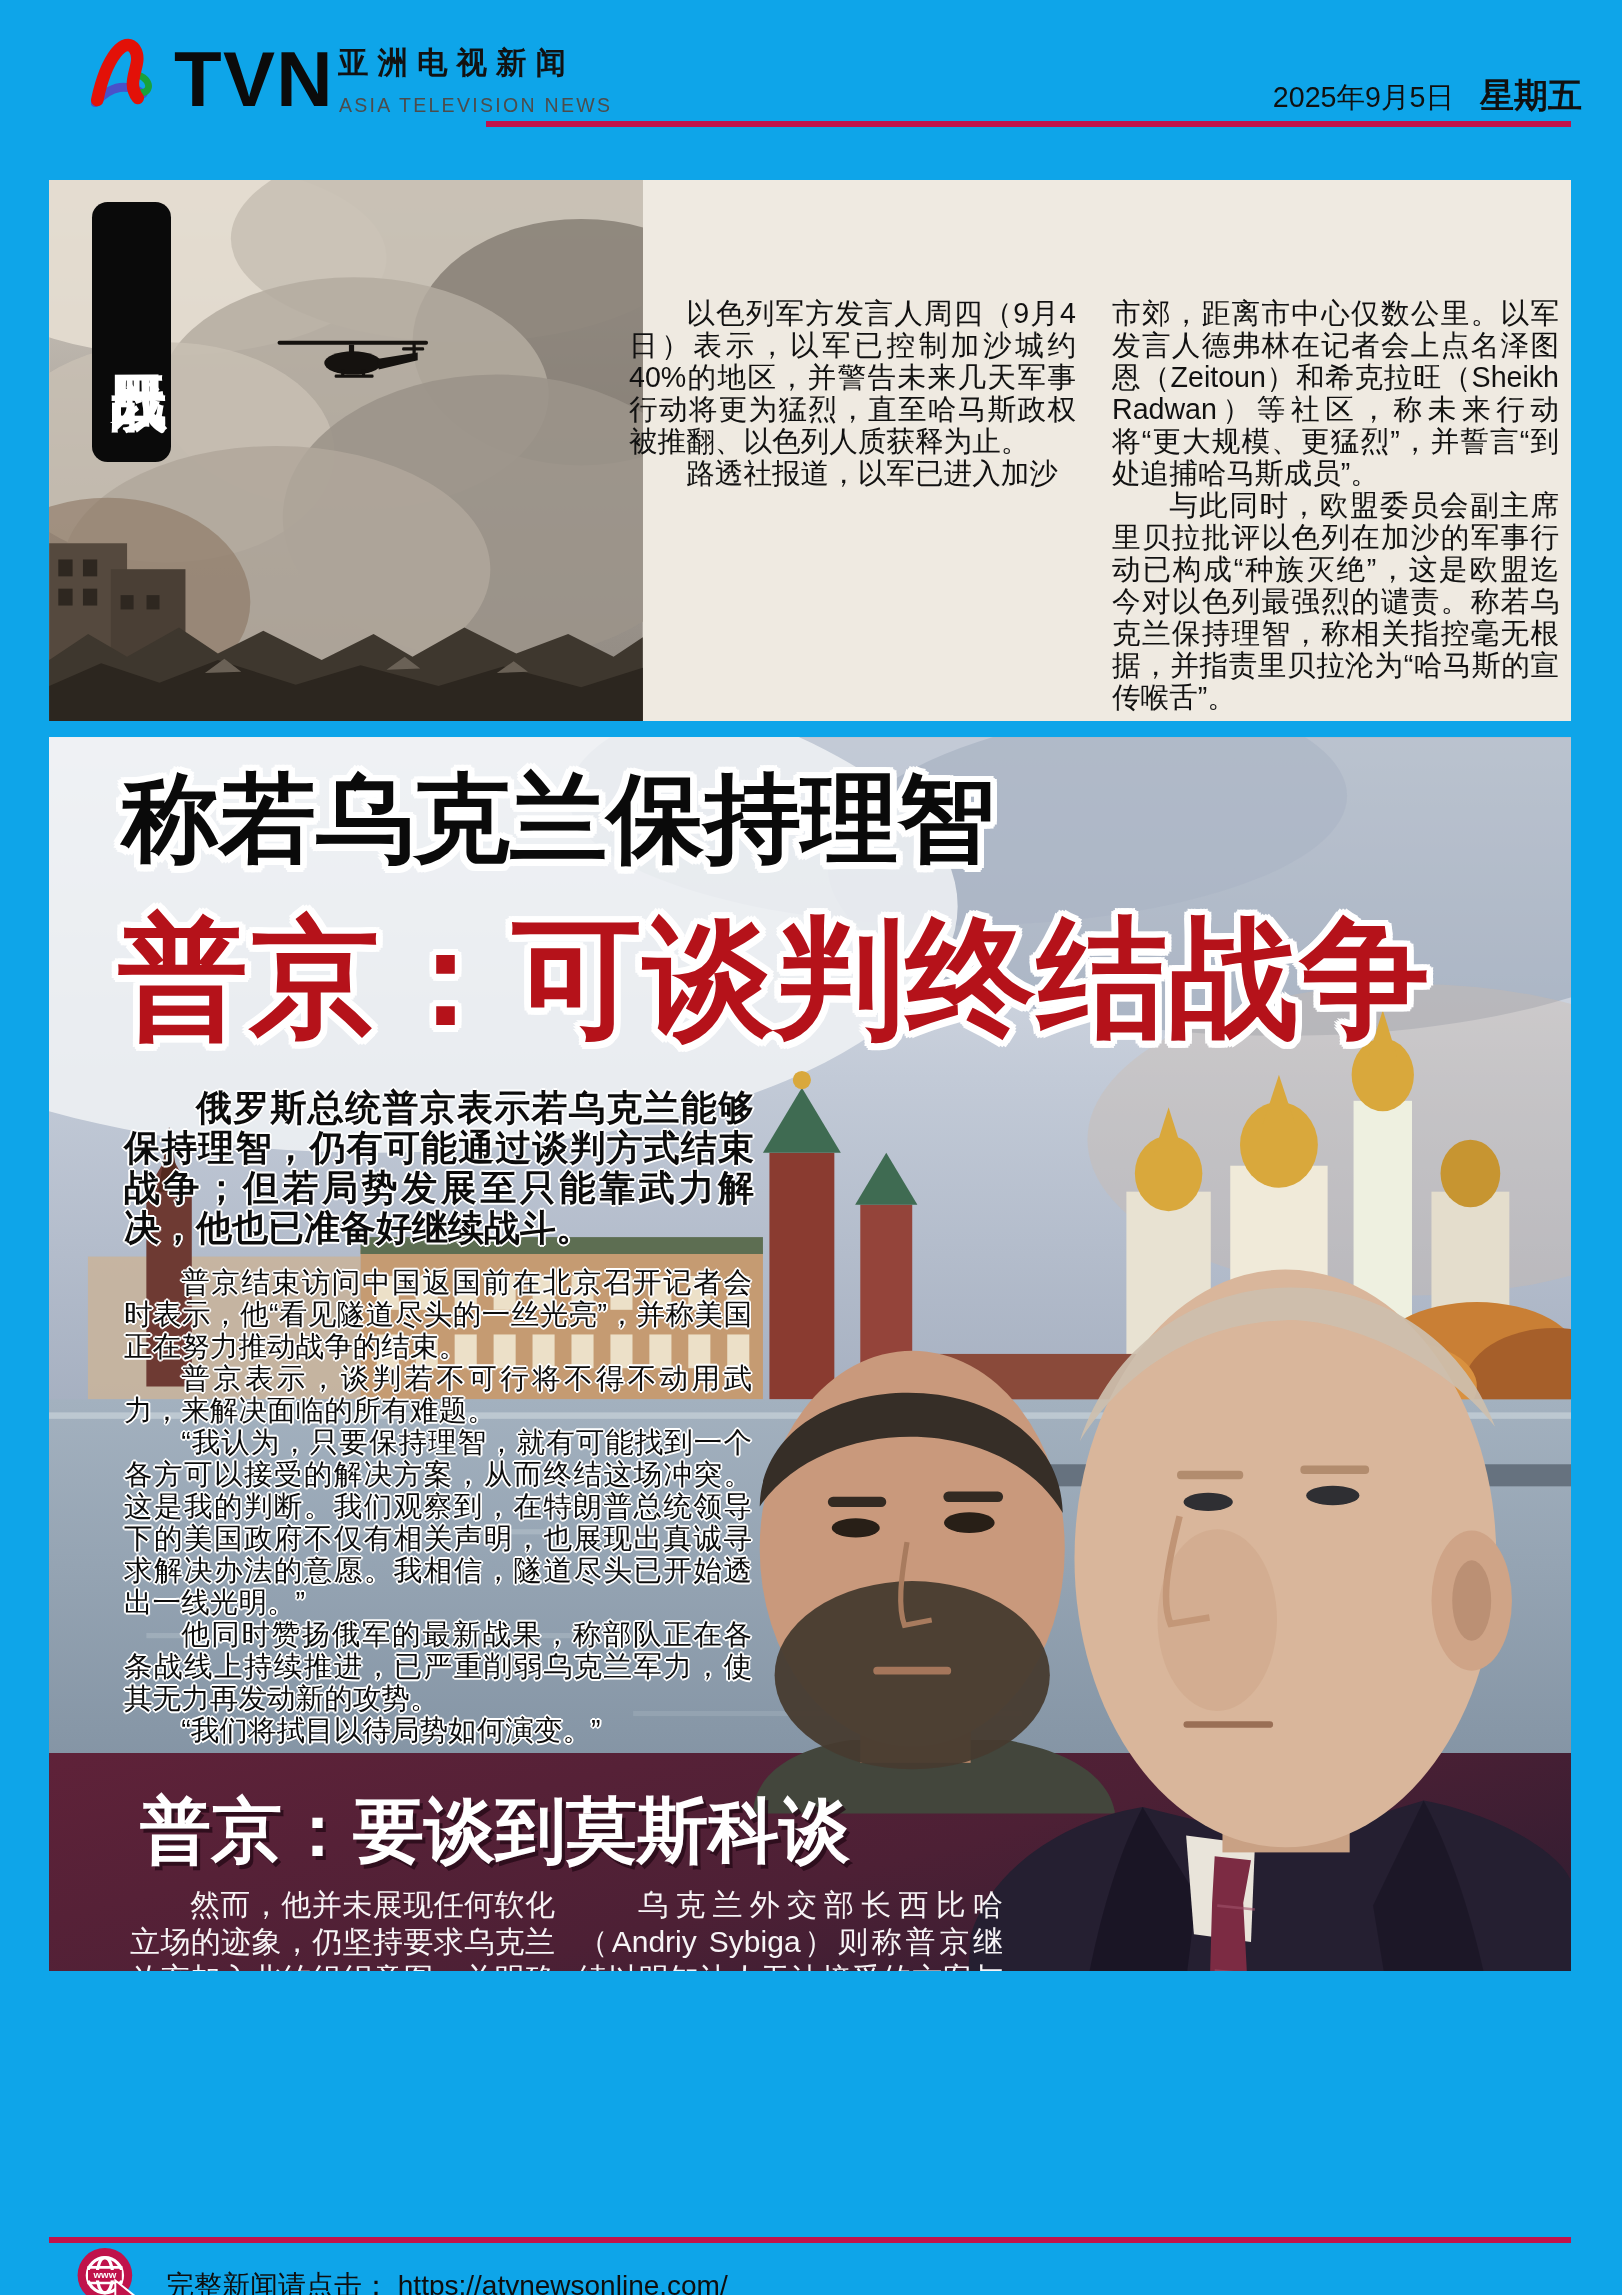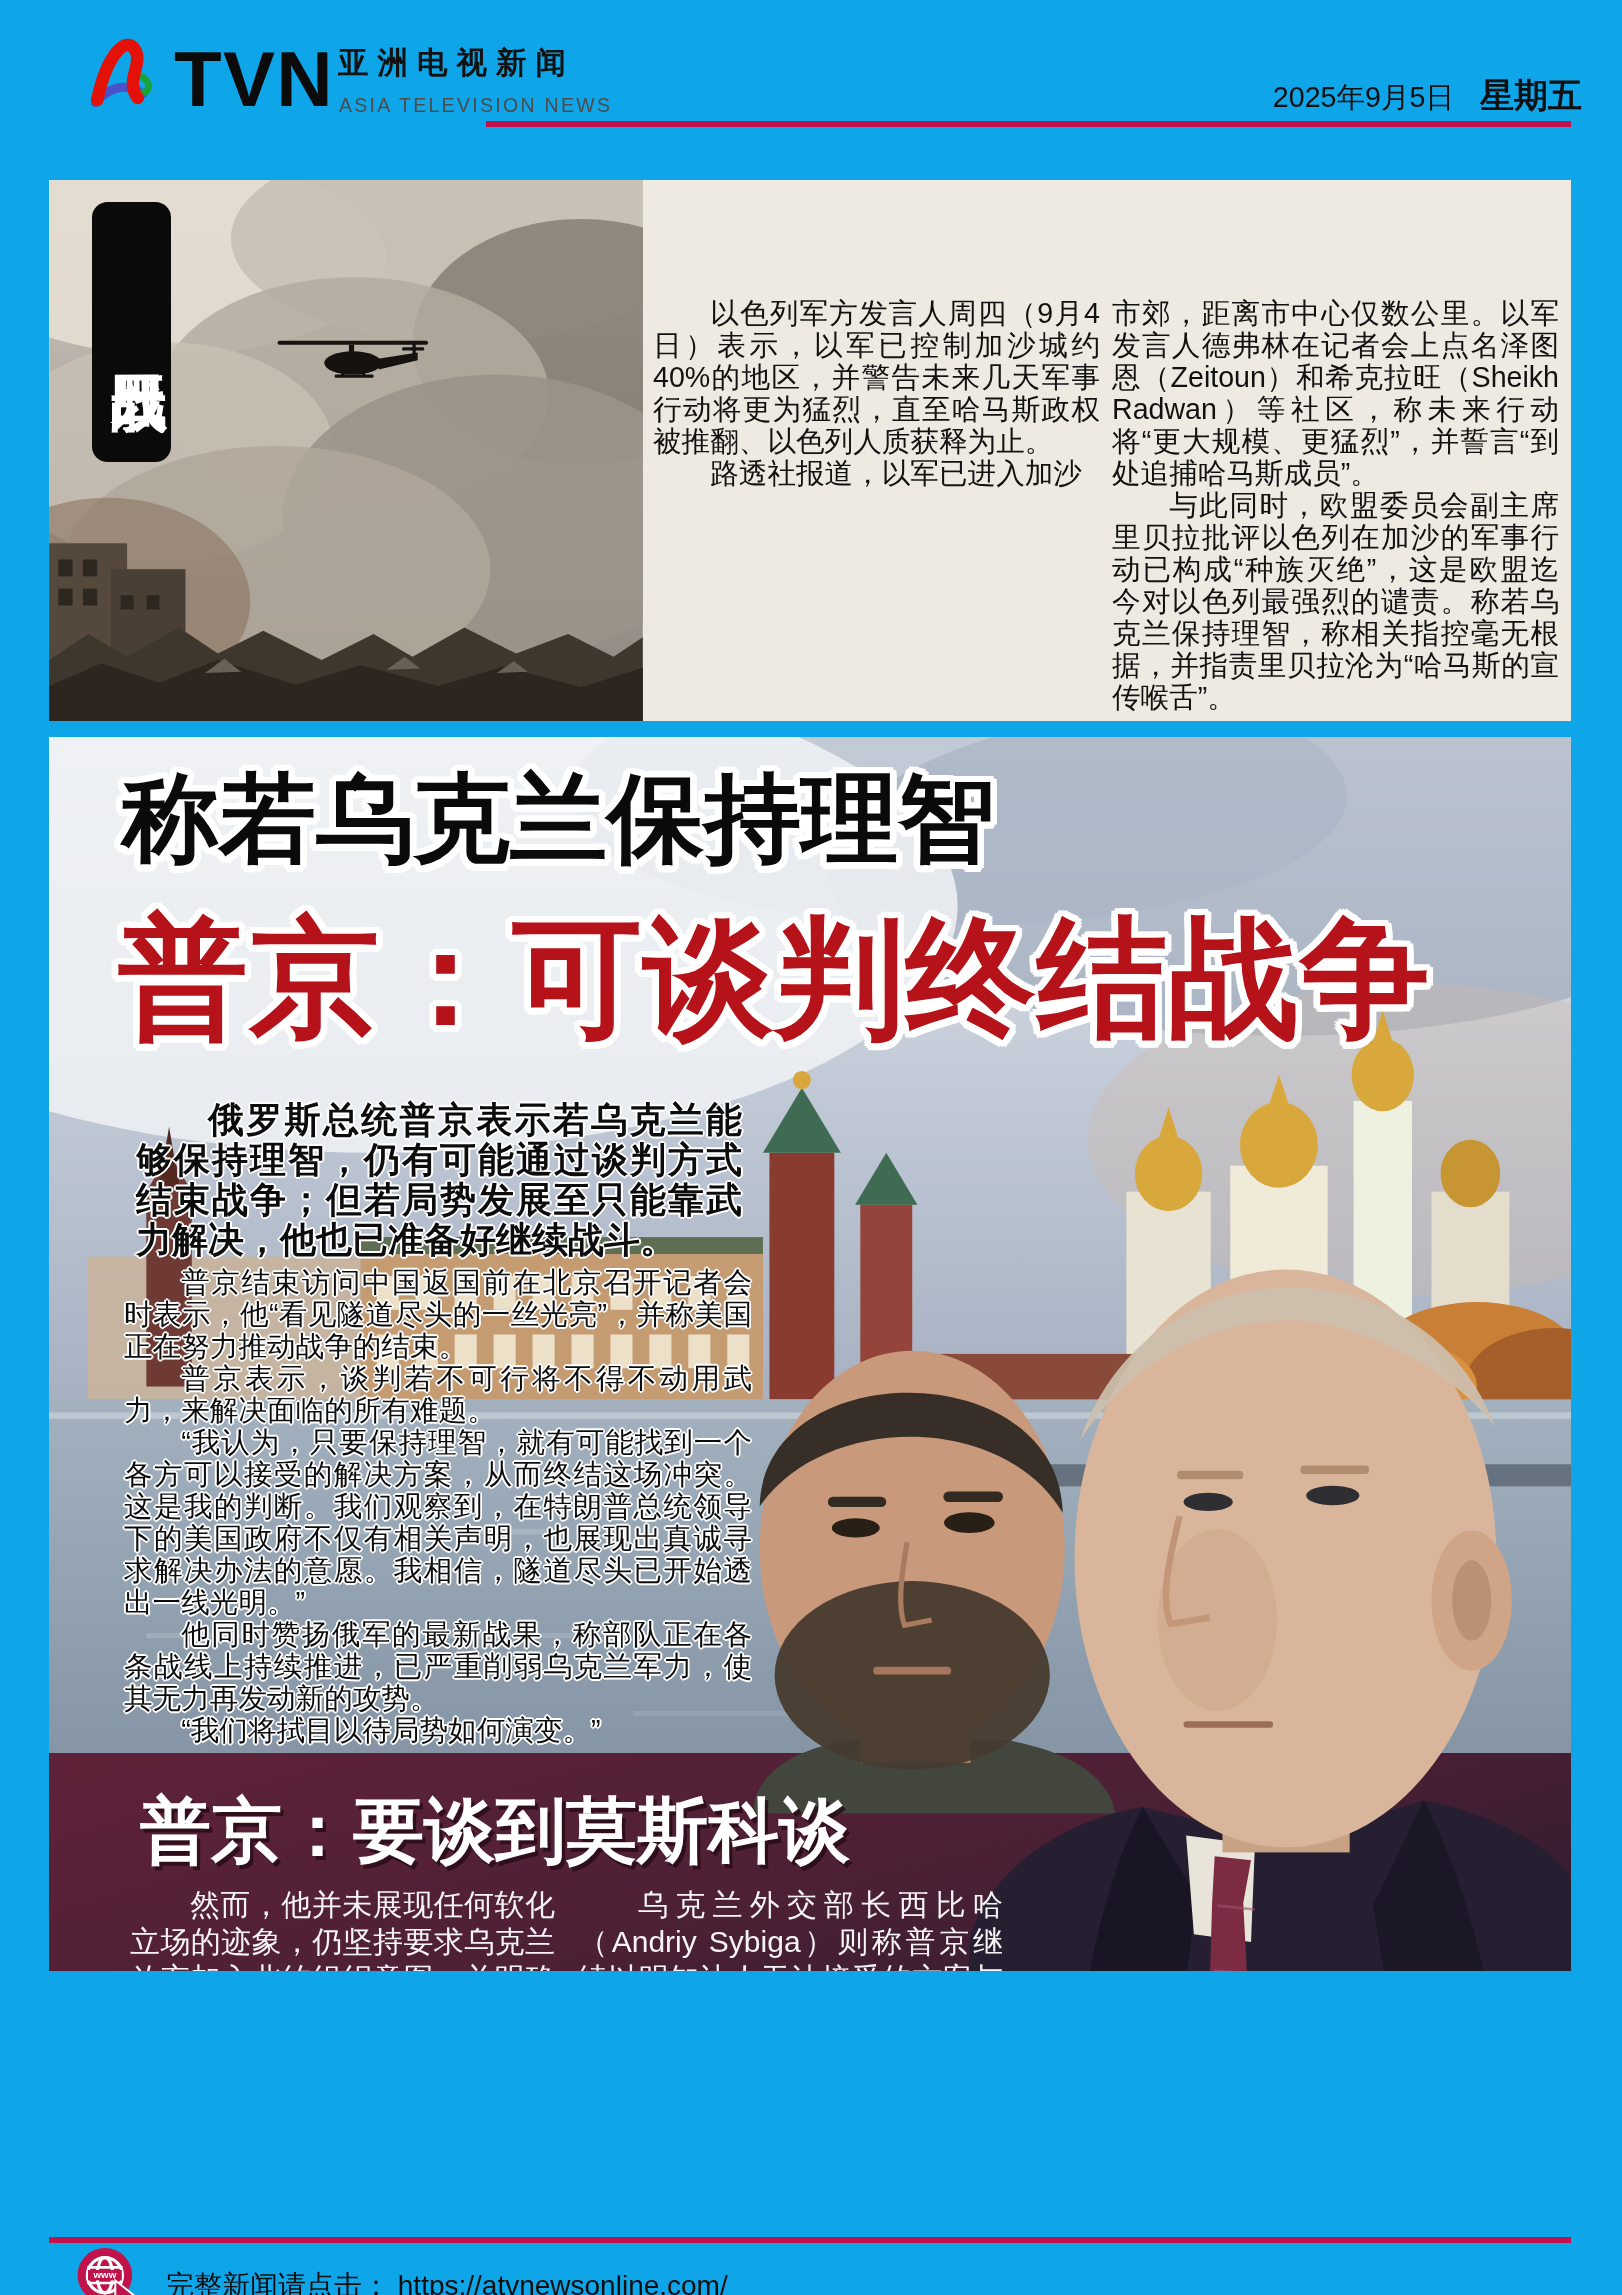--- a/index.html
+++ b/index.html
@@ -19,30 +19,30 @@
   .top-card{left:49px;top:180px;width:1522px;height:541px;background:#efeae1;}
   .top-photo{left:0;top:0;width:594px;height:541px;overflow:hidden;}
   .v-tag{left:43px;top:22px;width:79px;height:260px;background:#0a0a0a;border-radius:15.6px;
          color:#fff;font-weight:900;font-size:56px;line-height:1.13;
          writing-mode:vertical-rl;text-orientation:upright;text-align:center;}
   .top-headline{left:602px;top:23.4px;width:922px;font-size:60px;font-weight:900;
                 letter-spacing:-1.3px;color:#0e0d0b;white-space:nowrap;}
   .top-col{top:117px;width:447px;font-size:28.6px;line-height:32px;text-align:justify;}
   .top-col p{margin:0;text-indent:2em;}
   .top-col p.noindent{text-indent:0;}
-  .col-a{left:604px;} .col-b{left:1063px;}
+  .col-a{left:580px;} .col-b{left:1063px;}
 
   
   .main-block{left:49px;top:737px;width:1522px;height:1234px;overflow:hidden;background:#c3cad6;}
   .kicker{left:73px;top:18px;font-size:97px;font-weight:900;color:#0a0a0a;white-space:nowrap;}
   .main-headline{left:69px;top:155px;font-size:130px;font-weight:900;color:#b5121a;
                  letter-spacing:1.3px;white-space:nowrap;}
   .intro{left:75px;top:351px;width:630px;font-size:36px;font-weight:700;
          line-height:40px;text-align:justify;color:#0c0c0c;}
-  .intro p{margin:12px;text-indent:2em;}
+  .intro p{margin:0;text-indent:2em;}
   .body-copy{left:75px;top:529px;width:628px;font-size:28.6px;line-height:32px;
              text-align:justify;color:#0c0c0c;}
   .body-copy p{margin:0;text-indent:2em;}
 
   .o-big{text-shadow:6.5px 0 0 #fff,-6.5px 0 0 #fff,0 6.5px 0 #fff,0 -6.5px 0 #fff,
          4.5px 4.5px 0 #fff,4.5px -4.5px 0 #fff,-4.5px 4.5px 0 #fff,-4.5px -4.5px 0 #fff,
          6.5px 3.2px 0 #fff,6.5px -3.2px 0 #fff,-6.5px 3.2px 0 #fff,-6.5px -3.2px 0 #fff,
          3.2px 6.5px 0 #fff,3.2px -6.5px 0 #fff,-3.2px 6.5px 0 #fff,-3.2px -6.5px 0 #fff;}
   .o-small{text-shadow:1.9px 0 0 #fff,-1.9px 0 0 #fff,0 1.9px 0 #fff,0 -1.9px 0 #fff,
            1.3px 1.3px 0 #fff,1.3px -1.3px 0 #fff,-1.3px 1.3px 0 #fff,-1.3px -1.3px 0 #fff;}

